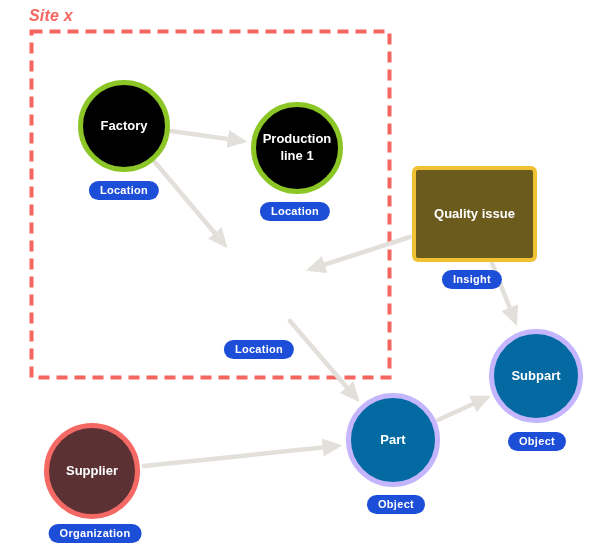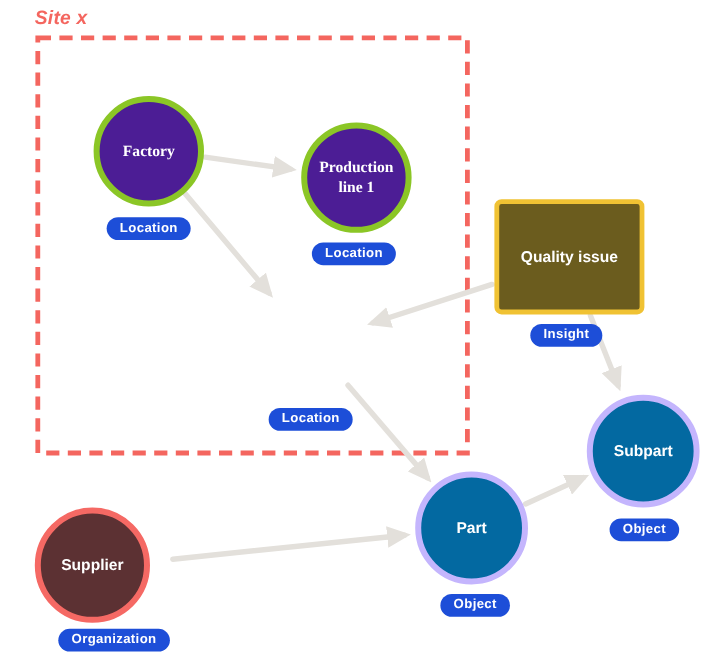--- a/index.html
+++ b/index.html
@@ -33,21 +33,21 @@
     align-items: center;
     justify-content: center;
     text-align: center;
     color: #ffffff;
     font-size: 13px;
     font-weight: bold;
     line-height: 1.3;
     cursor: pointer;
   }
   .node--circle { border-radius: 50%; }
-  .node--green  { background: #4c1d95; border: 5px solid #8bc626; font-family: Liberation Serif, serif; }
+  .node--green  { background: #000000; border: 5px solid #8bc626; }
   .node--blue   { background: #0369a1; border: 5px solid #c4b5fd; }
   .node--red    { background: #5c3133; border: 5px solid #f56964; }
   .node--rect   { border-radius: 6px; background: #6b5c1e; border: 4px solid #f0c233; }
   .node-label { display: block; padding: 0 6px; }
   .pill {
     position: absolute;
     transform: translateX(-50%);
     background: #1d4ed8;
     color: #ffffff;
     font-size: 11px;
@@ -56,21 +56,21 @@
     padding: 3px 11px 4px 11px;
     border-radius: 11px;
     white-space: nowrap;
   }
   #n-factory  { left: 78px;  top: 80px;  width: 92px; height: 92px; }
   #n-pl1      { left: 251px; top: 102px; width: 92px; height: 92px; }
   #n-pl2      { left: 213px; top: 240px; width: 92px; height: 92px; }
   #n-quality  { left: 412px; top: 166px; width: 125px; height: 96px; }
   #n-part     { left: 346px; top: 393px; width: 94px; height: 94px; }
   #n-subpart  { left: 489px; top: 329px; width: 94px; height: 94px; }
-  #n-supplier { left: 29px;  top: 423px; width: 96px; height: 96px; }
+  #n-supplier { left: 44px;  top: 423px; width: 96px; height: 96px; }
   #p-factory  { left: 124px; top: 181px; }
   #p-pl1      { left: 295px; top: 202px; }
   #p-pl2      { left: 259px; top: 340px; }
   #p-quality  { left: 472px; top: 270px; }
   #p-part     { left: 396px; top: 495px; }
   #p-subpart  { left: 537px; top: 432px; }
   #p-supplier { left: 95px;  top: 524px; }
 </style>
 </head>
 <body>

